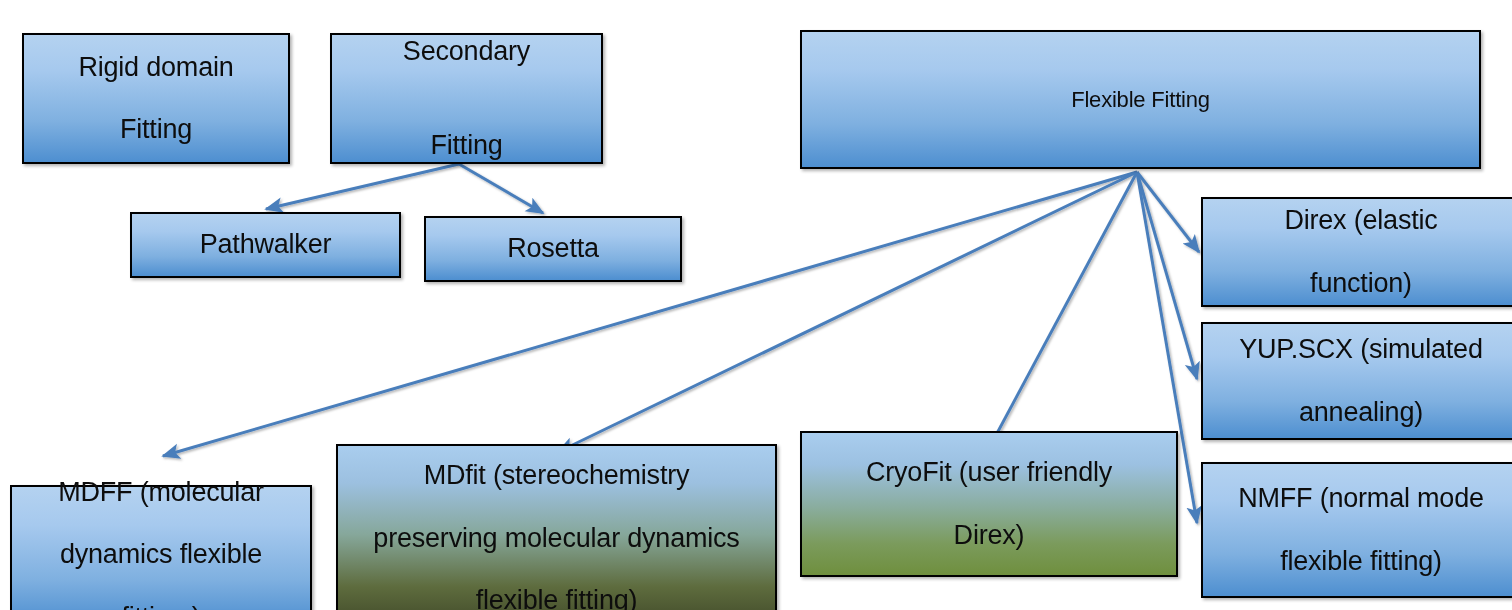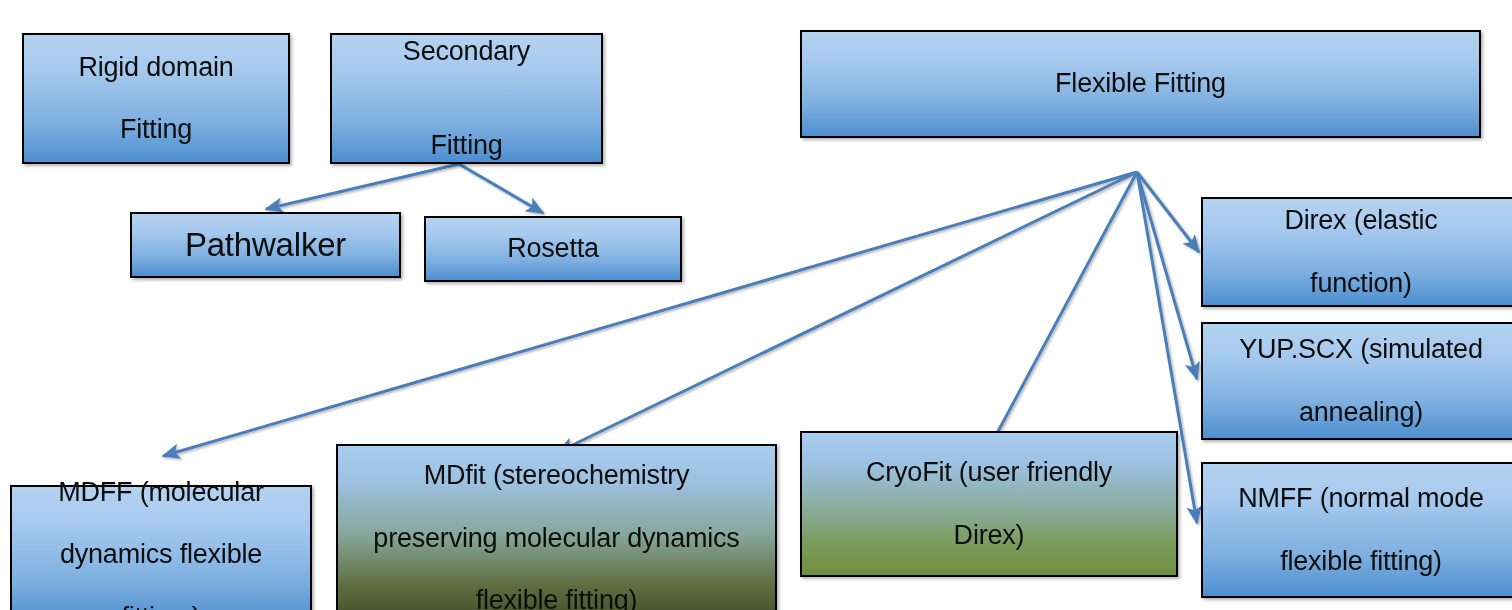--- a/index.html
+++ b/index.html
@@ -80,26 +80,26 @@
         <line x1="1137" y1="172" x2="1199" y2="252" stroke="#4a7ebb" stroke-width="3" marker-end="url(#arrowhead)"></line>
       </g>
   </svg>
   <div id="node-layer">
       <div class="node grad-blue" style="left: 22px; top: 33px; width: 268px; height: 131px; font-size: 27px;">
         <span><span style="padding: 0px;">Rigid domain</span><br><span style="padding: 0px;">Fitting</span></span>
       </div>
       <div class="node grad-blue" style="left: 330px; top: 33px; width: 273px; height: 131px; font-size: 27px;">
         <span><span style="padding: 0px;">Secondary</span><br><br><span style="padding: 0px;">Fitting</span></span>
       </div>
-      <div class="node grad-blue" style="left: 800px; top: 30px; width: 681px; height: 108px; font-size: 27px;">
+      <div class="node grad-blue" style="left: 800px; top: 30px; width: 681px; height: 139px; font-size: 22px;">
         <span>
           <span style="padding: 0px;">Flexible Fitting</span>
         </span>
       </div>
-      <div class="node grad-blue" style="left: 130px; top: 212px; width: 271px; height: 66px; font-size: 33px;">
+      <div class="node grad-blue" style="left: 130px; top: 212px; width: 271px; height: 66px; font-size: 27px;">
         <span>
           <span style="padding: 0px;">Pathwalker</span>
         </span>
       </div>
       <div class="node grad-blue" style="left: 424px; top: 216px; width: 258px; height: 66px; font-size: 27px;">
         <span>
           <span style="padding: 0px;">Rosetta</span>
         </span>
       </div>
       <div class="node grad-blue" style="left: 1201px; top: 197px; width: 320px; height: 110px; font-size: 27px;">

